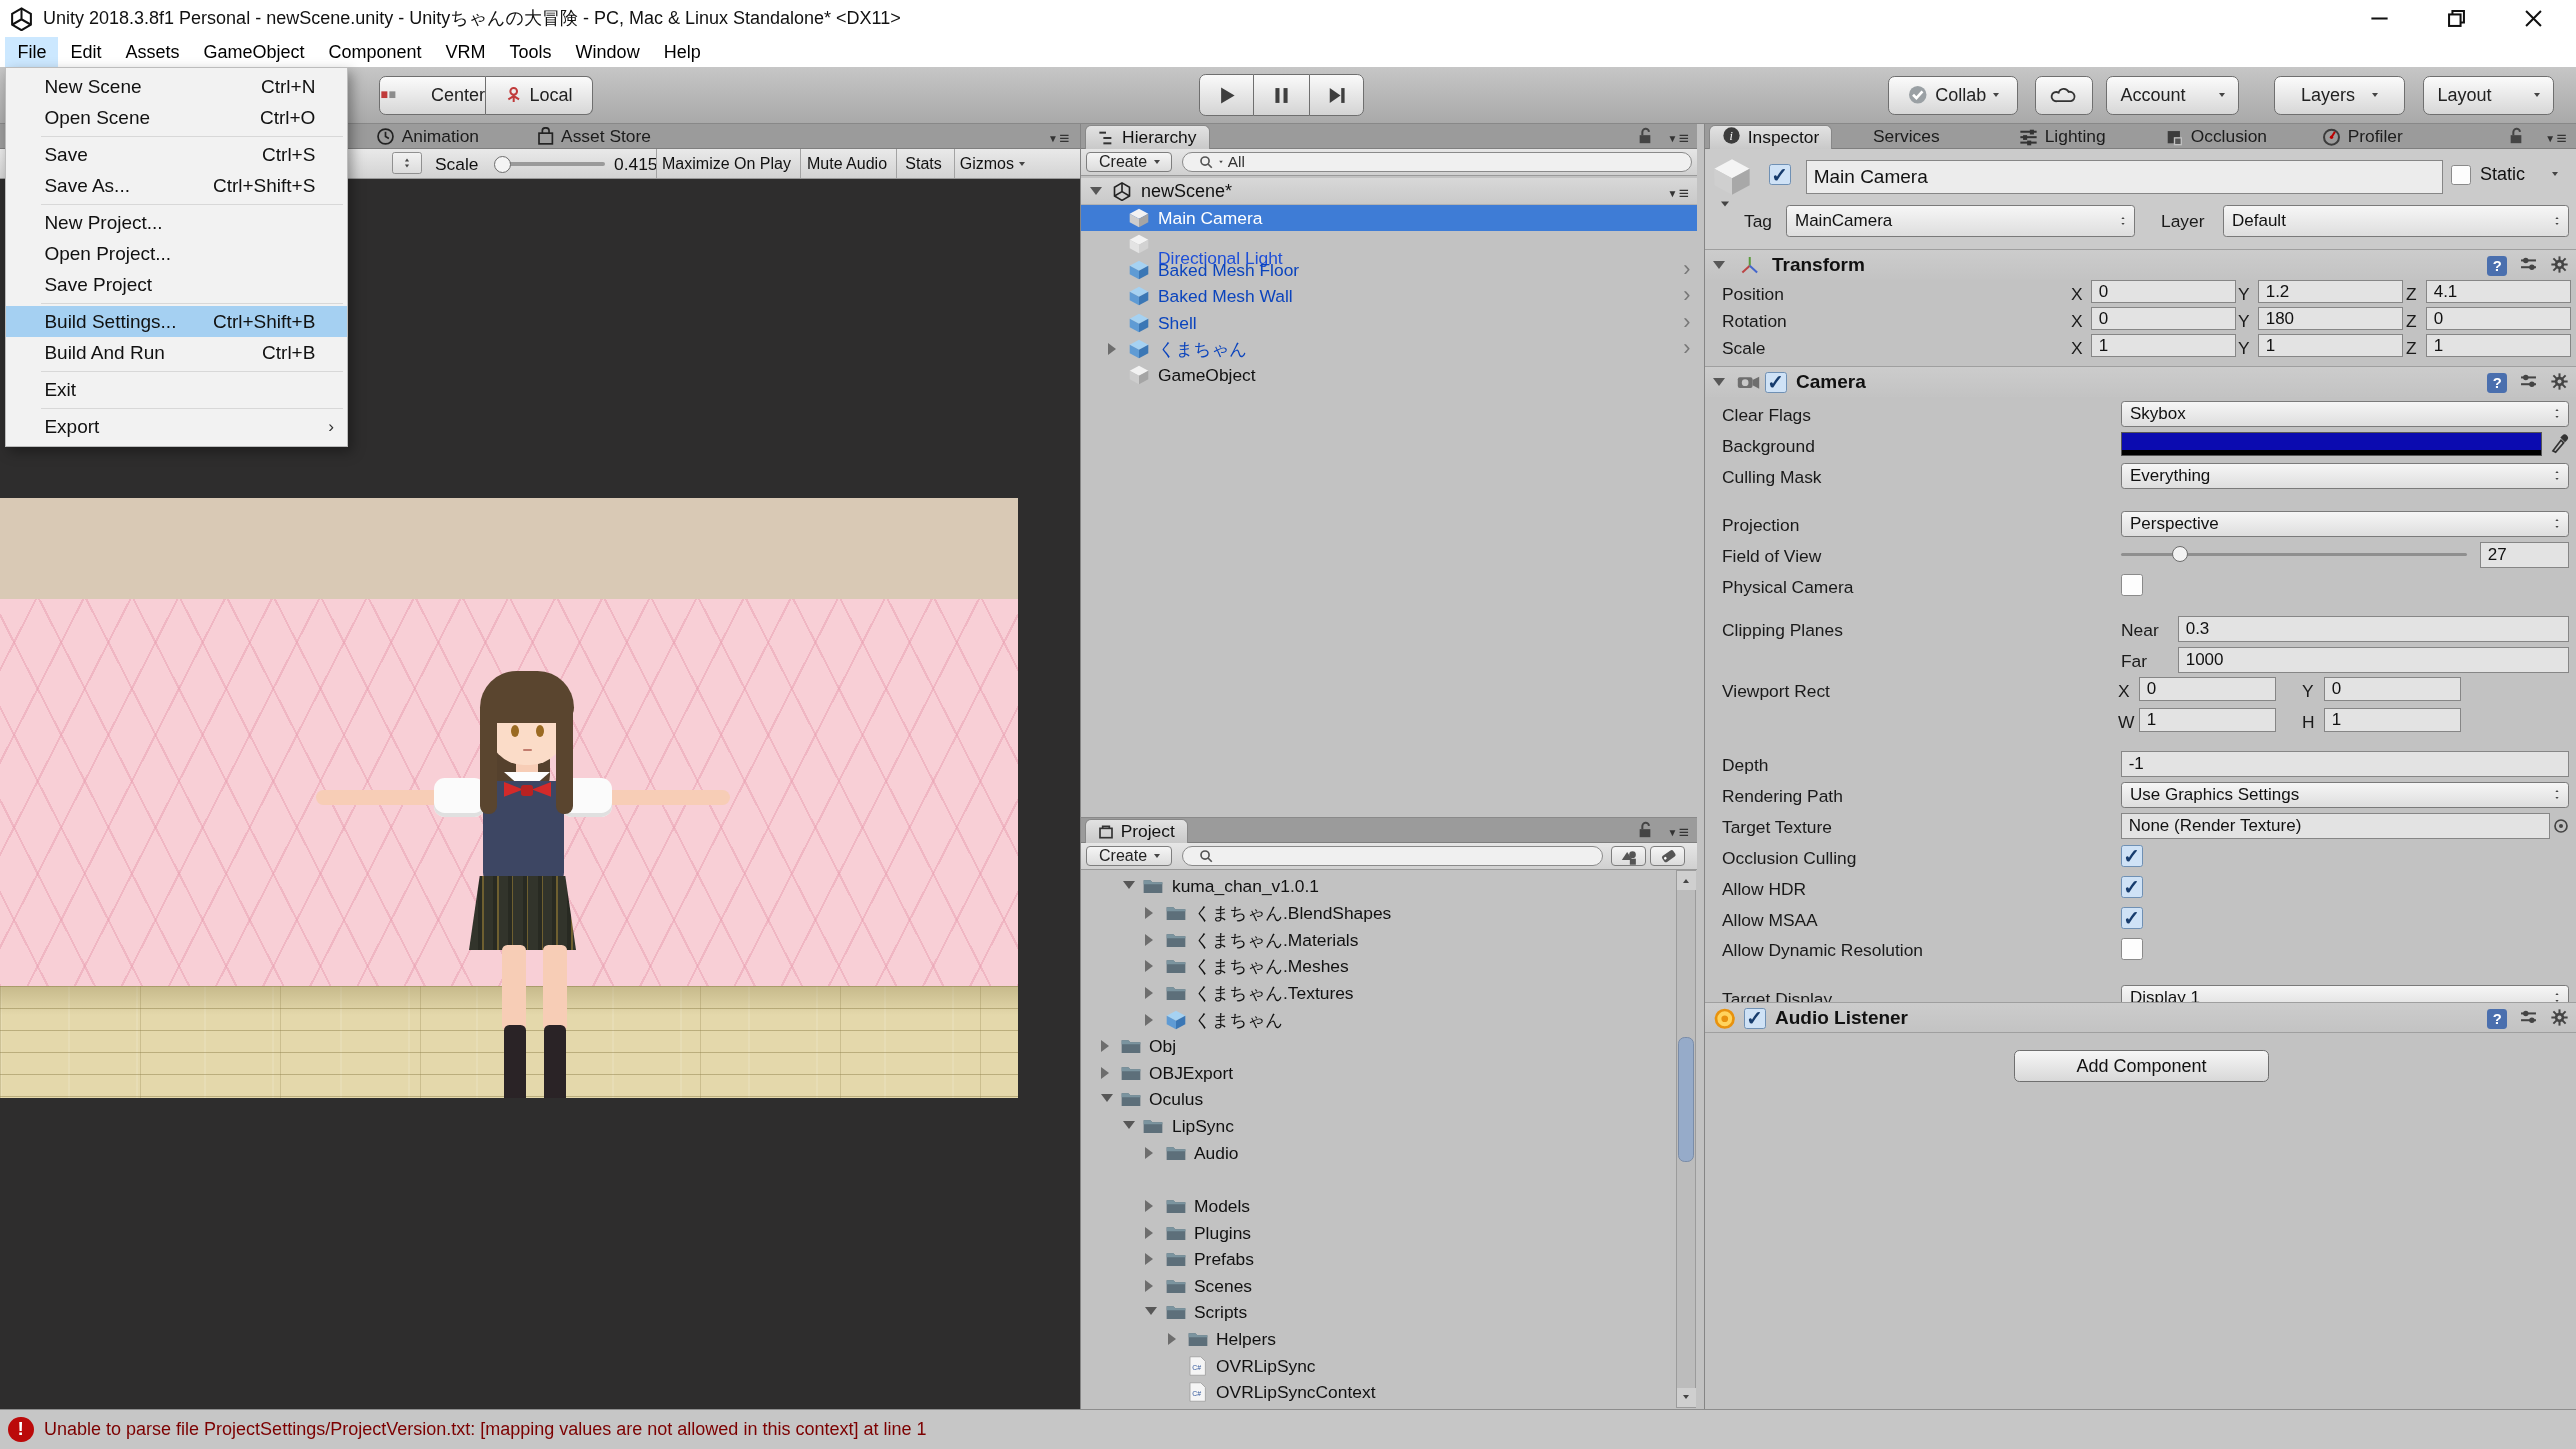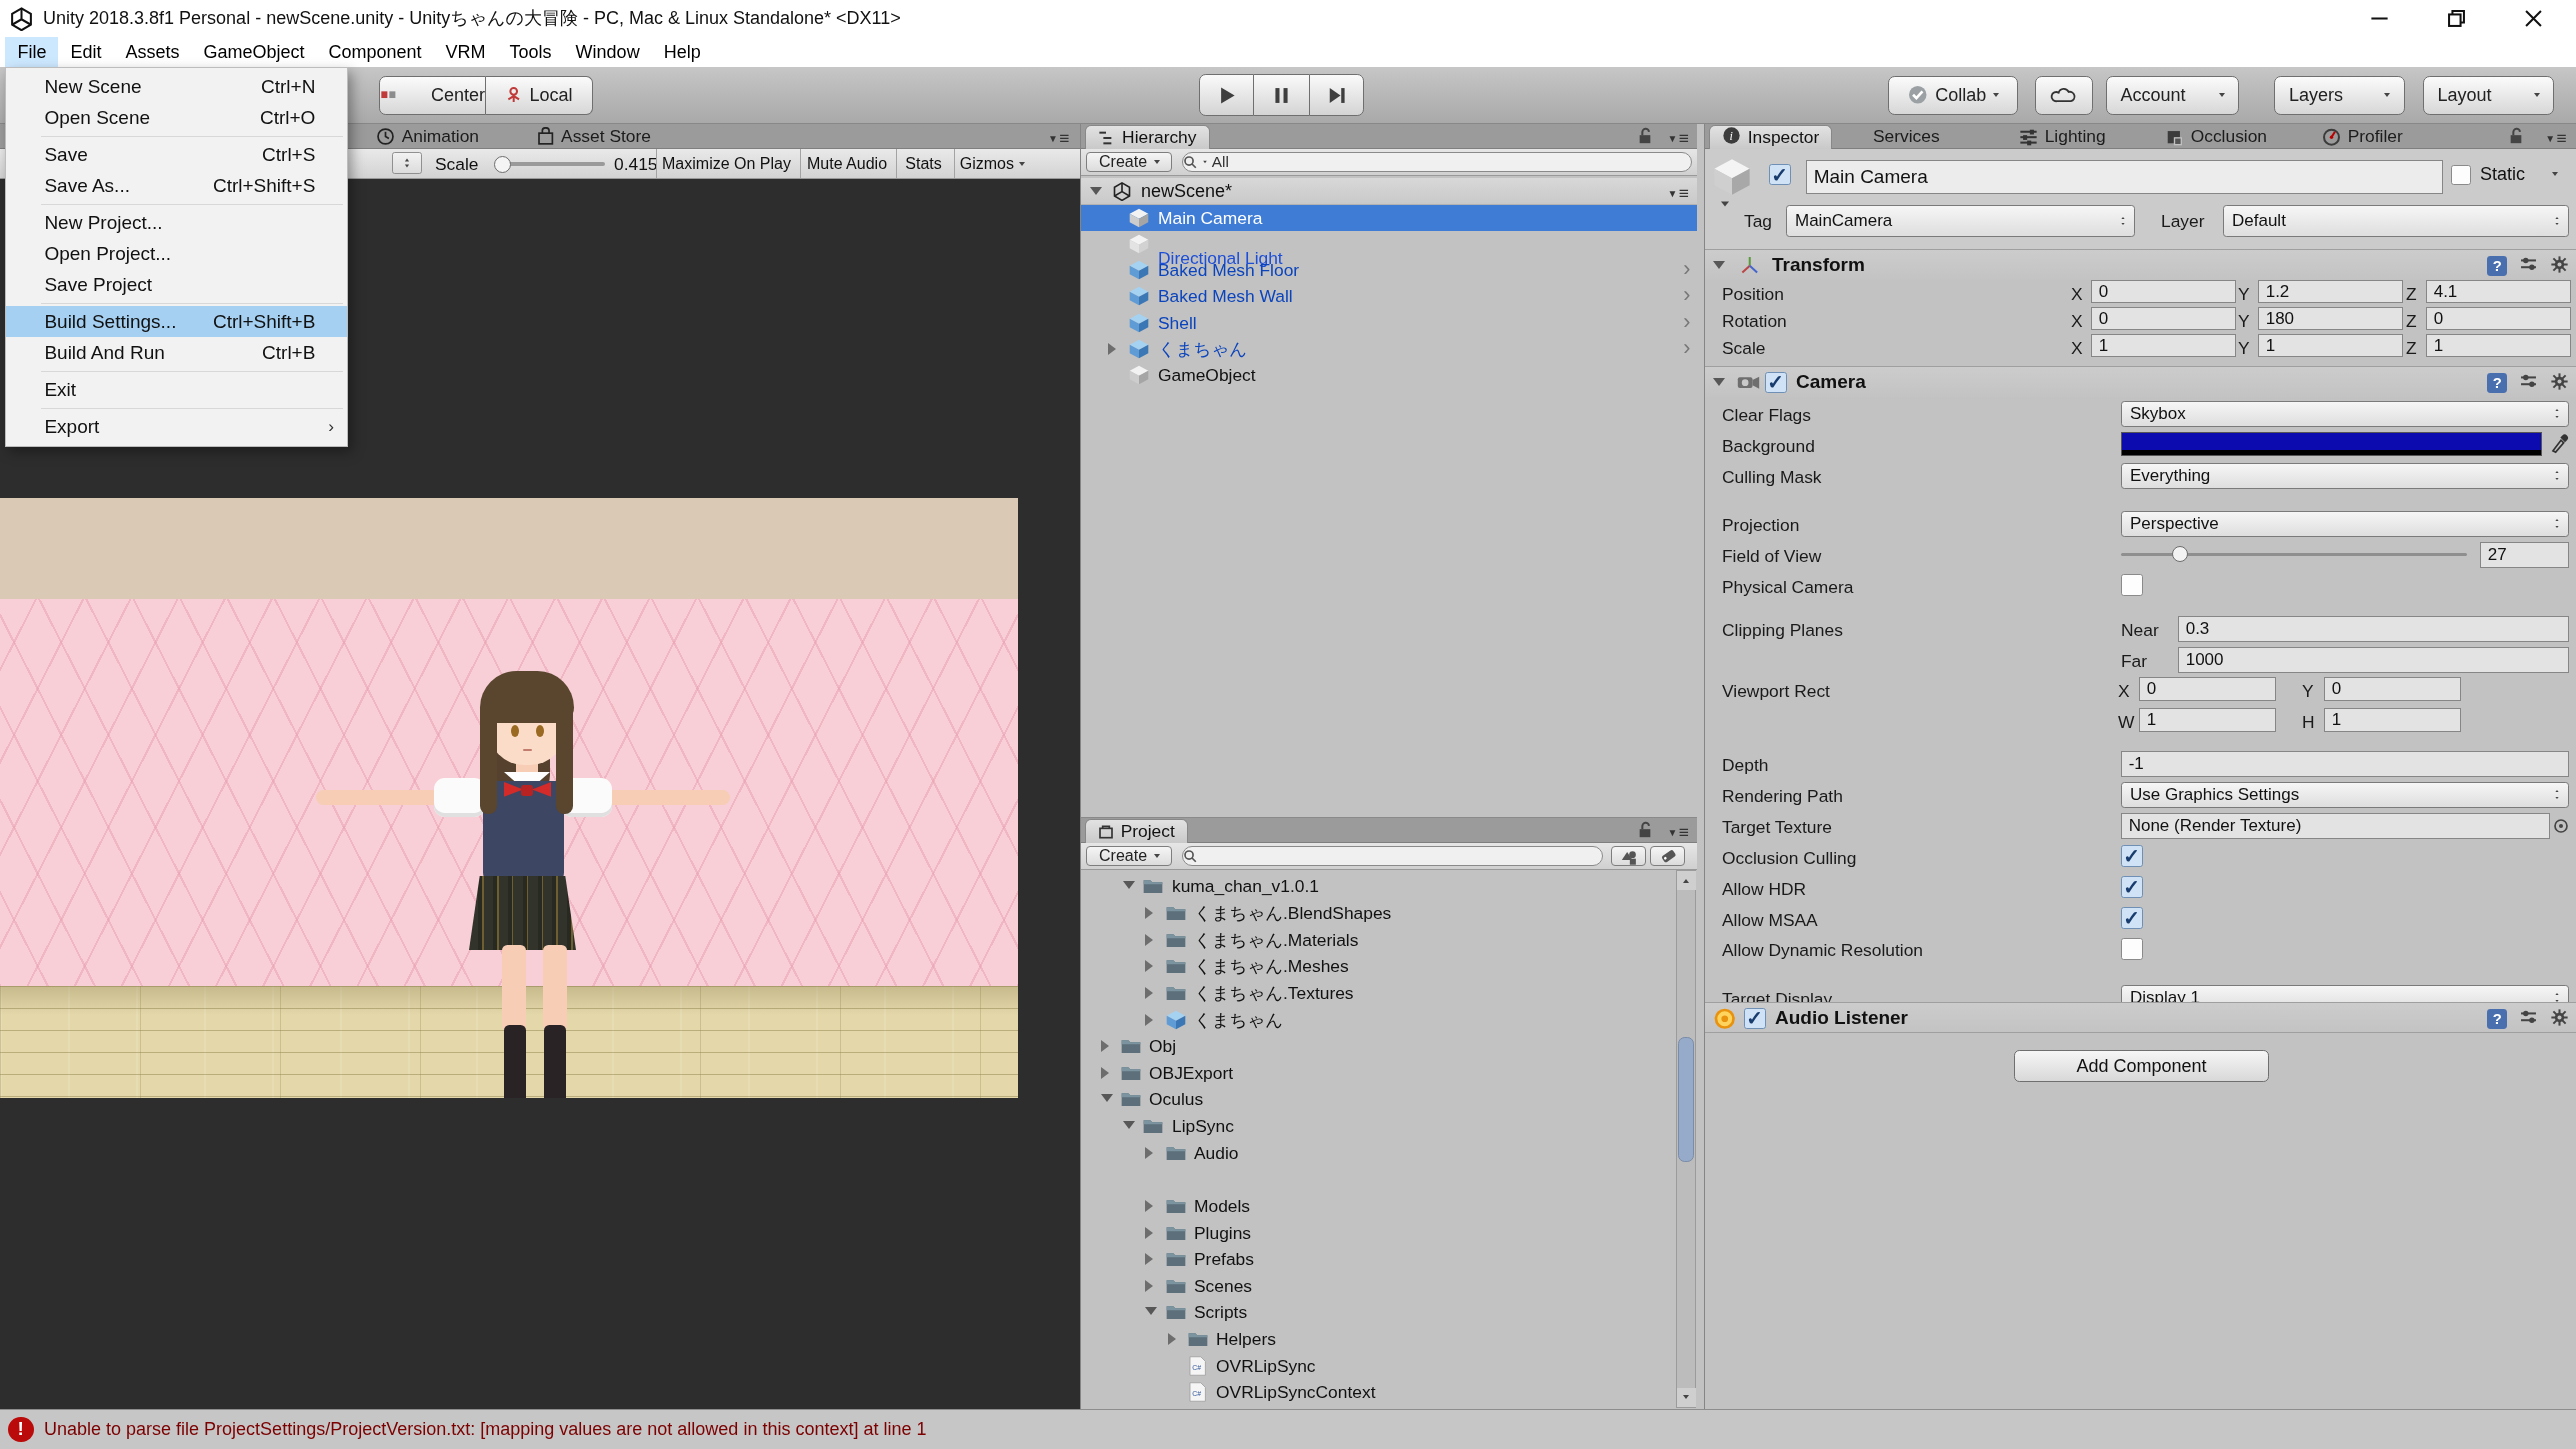--- a/index.html
+++ b/index.html
@@ -36,21 +36,21 @@
   .tri.up.sm { border-left:3.4px solid transparent; border-right:3.4px solid transparent; border-bottom:4.7px solid #444; }
 
   
   .tabbar { position:absolute; left:0; top:0; right:0; height:25px; background:#9b9b9b; border-bottom:0.7px solid #7f7f7f; }
   .tab-active { position:absolute; top:1.3px; height:23.5px; background:linear-gradient(#e2e2e2,#c9c9c9); border:0.7px solid #888; border-bottom:none; border-radius:6px 6px 0 0; display:flex; align-items:center; gap:6.7px; padding:0 12px; font-size:17.4px; color:#111; }
   .tab-ghost { position:absolute; top:0; height:25px; display:flex; align-items:center; gap:6.7px; font-size:17.4px; color:#1c1c1c; }
   .panemenu { position:absolute; top:4px; display:flex; align-items:center; gap:1.3px; color:#333; }
   .panemenu .a { font-size:10px; } .panemenu .b { font-size:17.4px; letter-spacing:-1.3px; }
   .subtoolbar { position:absolute; left:0; right:0; height:27px; background:linear-gradient(#e6e6e6,#d0d0d0); border-bottom:0.7px solid #999; }
   .mini-dd { position:absolute; top:3.4px; height:20px; background:linear-gradient(#f5f5f5,#dcdcdc); border:0.7px solid #7e7e7e; border-radius:4px; display:flex; align-items:center; justify-content:center; gap:6.7px; font-size:16px; color:#222; }
-  .search { position:absolute; top:3.4px; height:20px; background:#f0f0f0; border:0.7px solid #8a8a8a; border-radius:10.7px; display:flex; align-items:center; gap:4px; padding:0 0; font-size:15.4px; color:#333; }
+  .search { position:absolute; top:3.4px; height:20px; background:#f0f0f0; border:0.7px solid #8a8a8a; border-radius:10.7px; display:flex; align-items:center; gap:4px; padding:0 16px; font-size:15.4px; color:#333; }
 
   
   .hrow { position:absolute; left:0; right:0; height:26px; display:flex; align-items:center; font-size:17.4px; color:#111; }
   .hrow.sel { background:#3e7cd6; color:#fff; }
   .hrow .nm.prefab { color:#0b44bd; } .hrow.sel .nm { color:#fff; }
   .hrow .nm.muted { color:#1d4ed8;margin-top:29px; }
   .hrow .goarrow { position:absolute; right:6.7px; font-size:21.5px; color:#777; top:0; }
   .exp { width:0; height:0; position:absolute; }
   .exp.open { border-left:6.7px solid transparent; border-right:6.7px solid transparent; border-top:8.7px solid #575757; }
   .exp.closed { border-top:6.7px solid transparent; border-bottom:6.7px solid transparent; border-left:8.7px solid #6d6d6d; }
@@ -171,21 +171,21 @@
     </div>
     <div class="tbtn" style="left:2035px;width:58px;">
       <svg width="28" height="20" viewBox="0 0 36 26">
           <path d="M9 21 a6 6 0 1 1 2 -11 a7 7 0 0 1 13 -1 a5.5 5.5 0 0 1 3 12 z" fill="none" stroke="#333" stroke-width="2.4"></path>
         </svg>
     </div>
     <div class="tbtn" style="left:2106px;width:133px;justify-content:space-between;padding:0 13.4px;">
       <span>Account</span>
         <span class="tri dn sm"></span>
     </div>
-    <div class="tbtn" style="left:2274px;width:131px;justify-content:space-between;padding:0 14px;">
+    <div class="tbtn" style="left:2274px;width:131px;justify-content:space-between;padding:0 26px;">
       <span>Layers</span>
         <span class="tri dn sm"></span>
     </div>
     <div class="tbtn" style="left:2423px;width:131px;justify-content:space-between;padding:0 13.4px;">
       <span>Layout</span>
         <span class="tri dn sm"></span>
     </div>
   </div>
 
   <div class="abs" id="game-dock" style="left:0;top:124px;width:1080px;height:1285px;background:#2e2d2d;">

